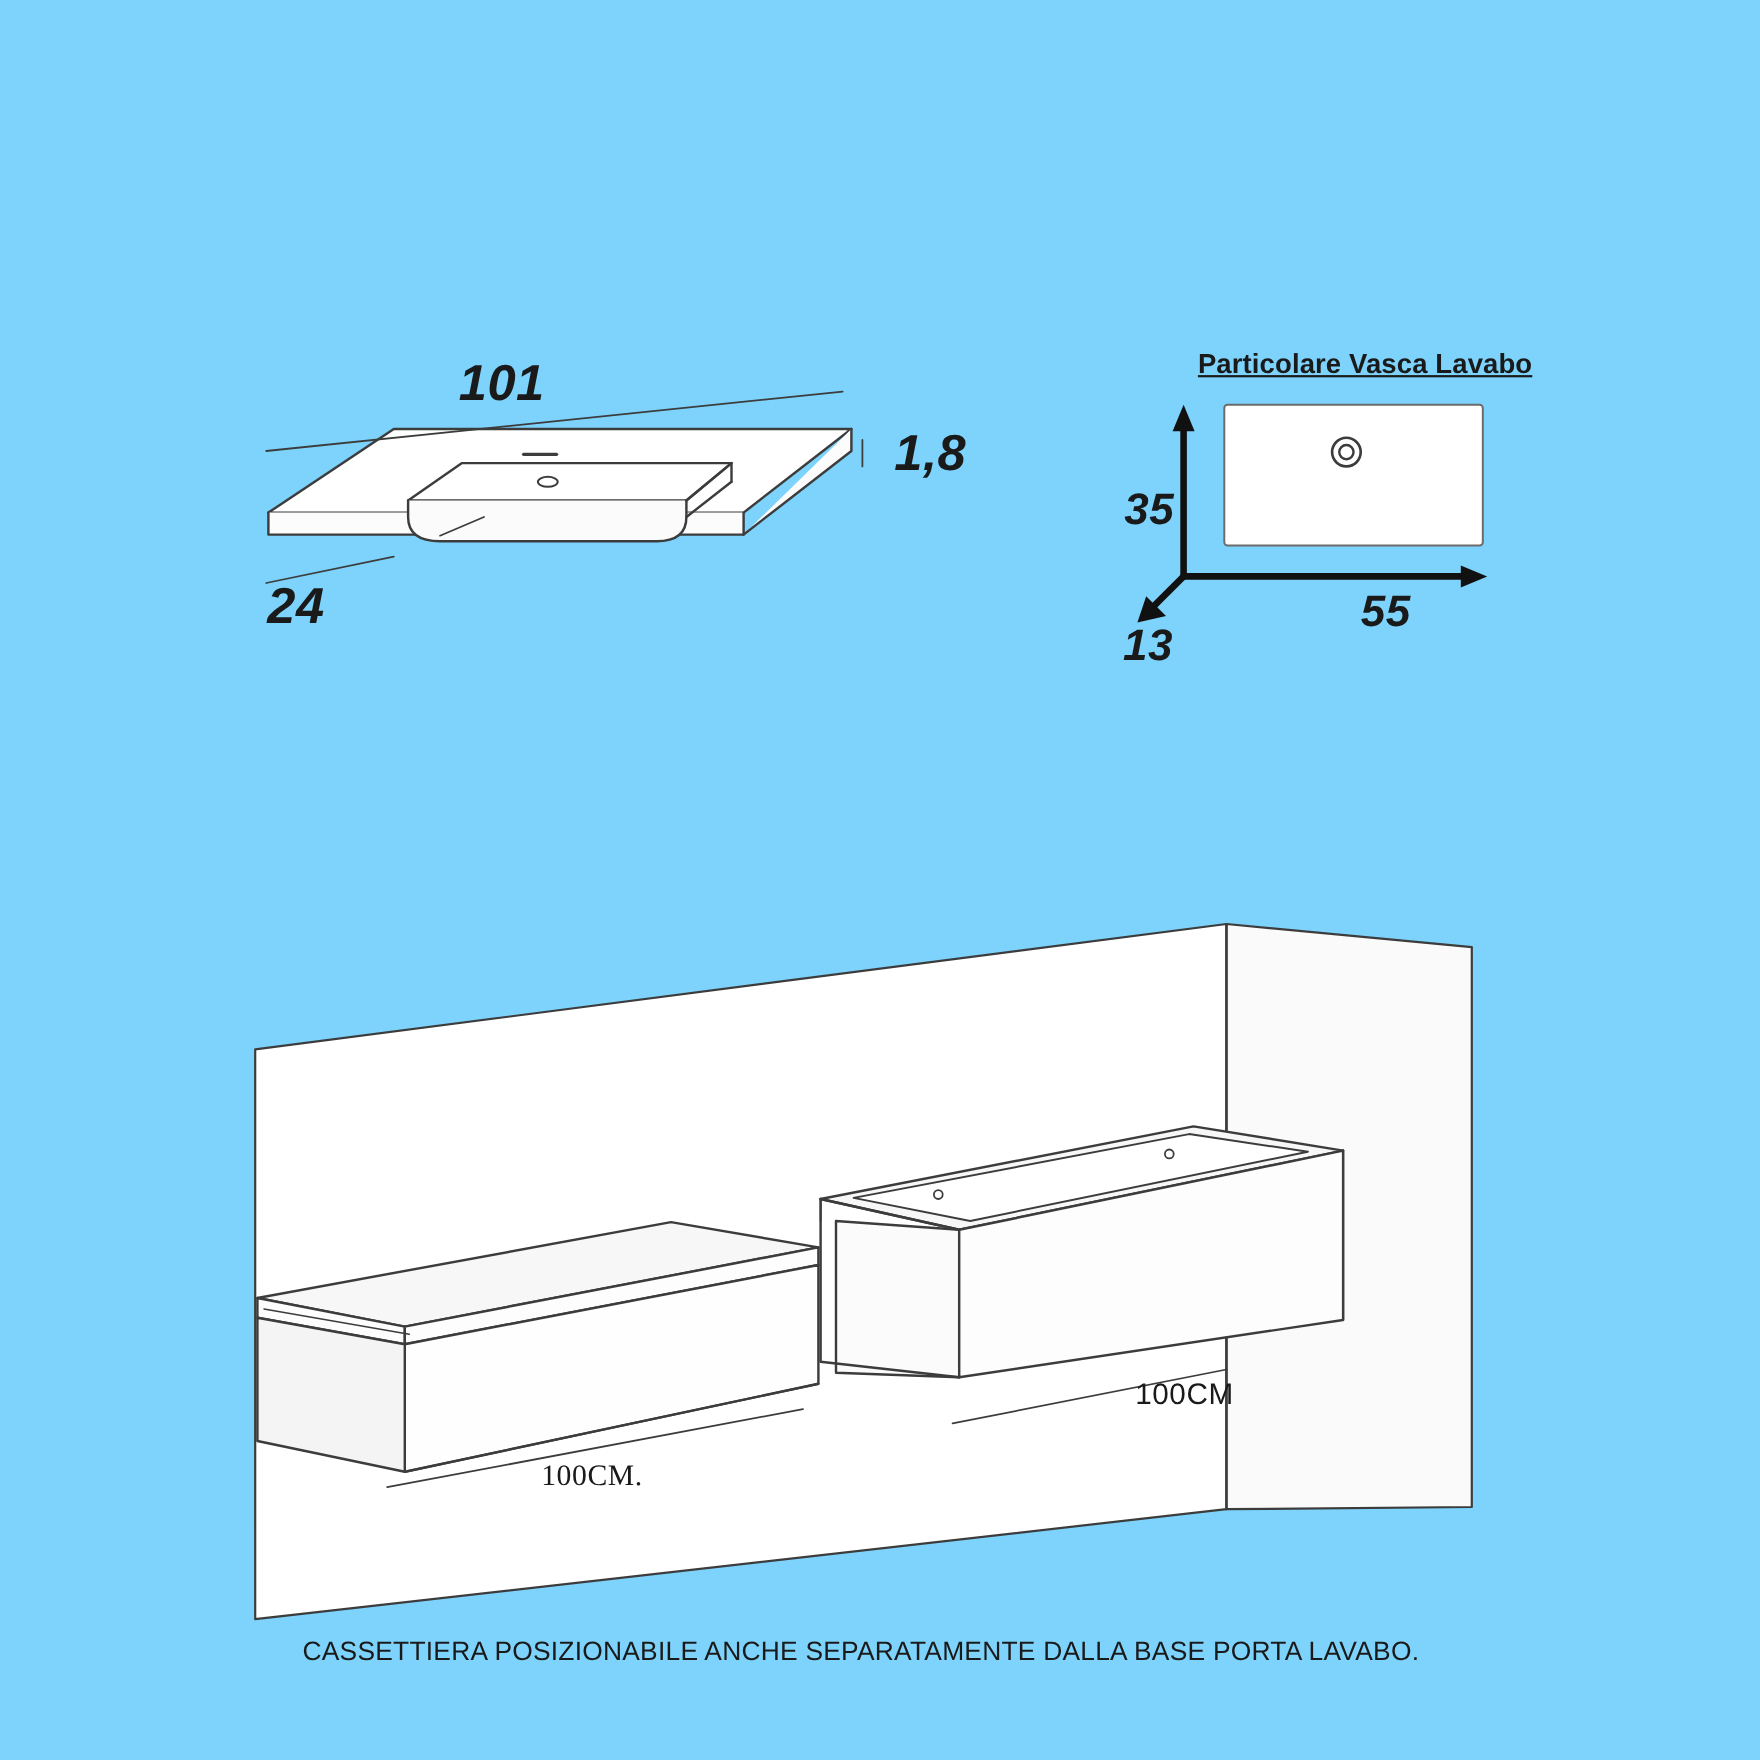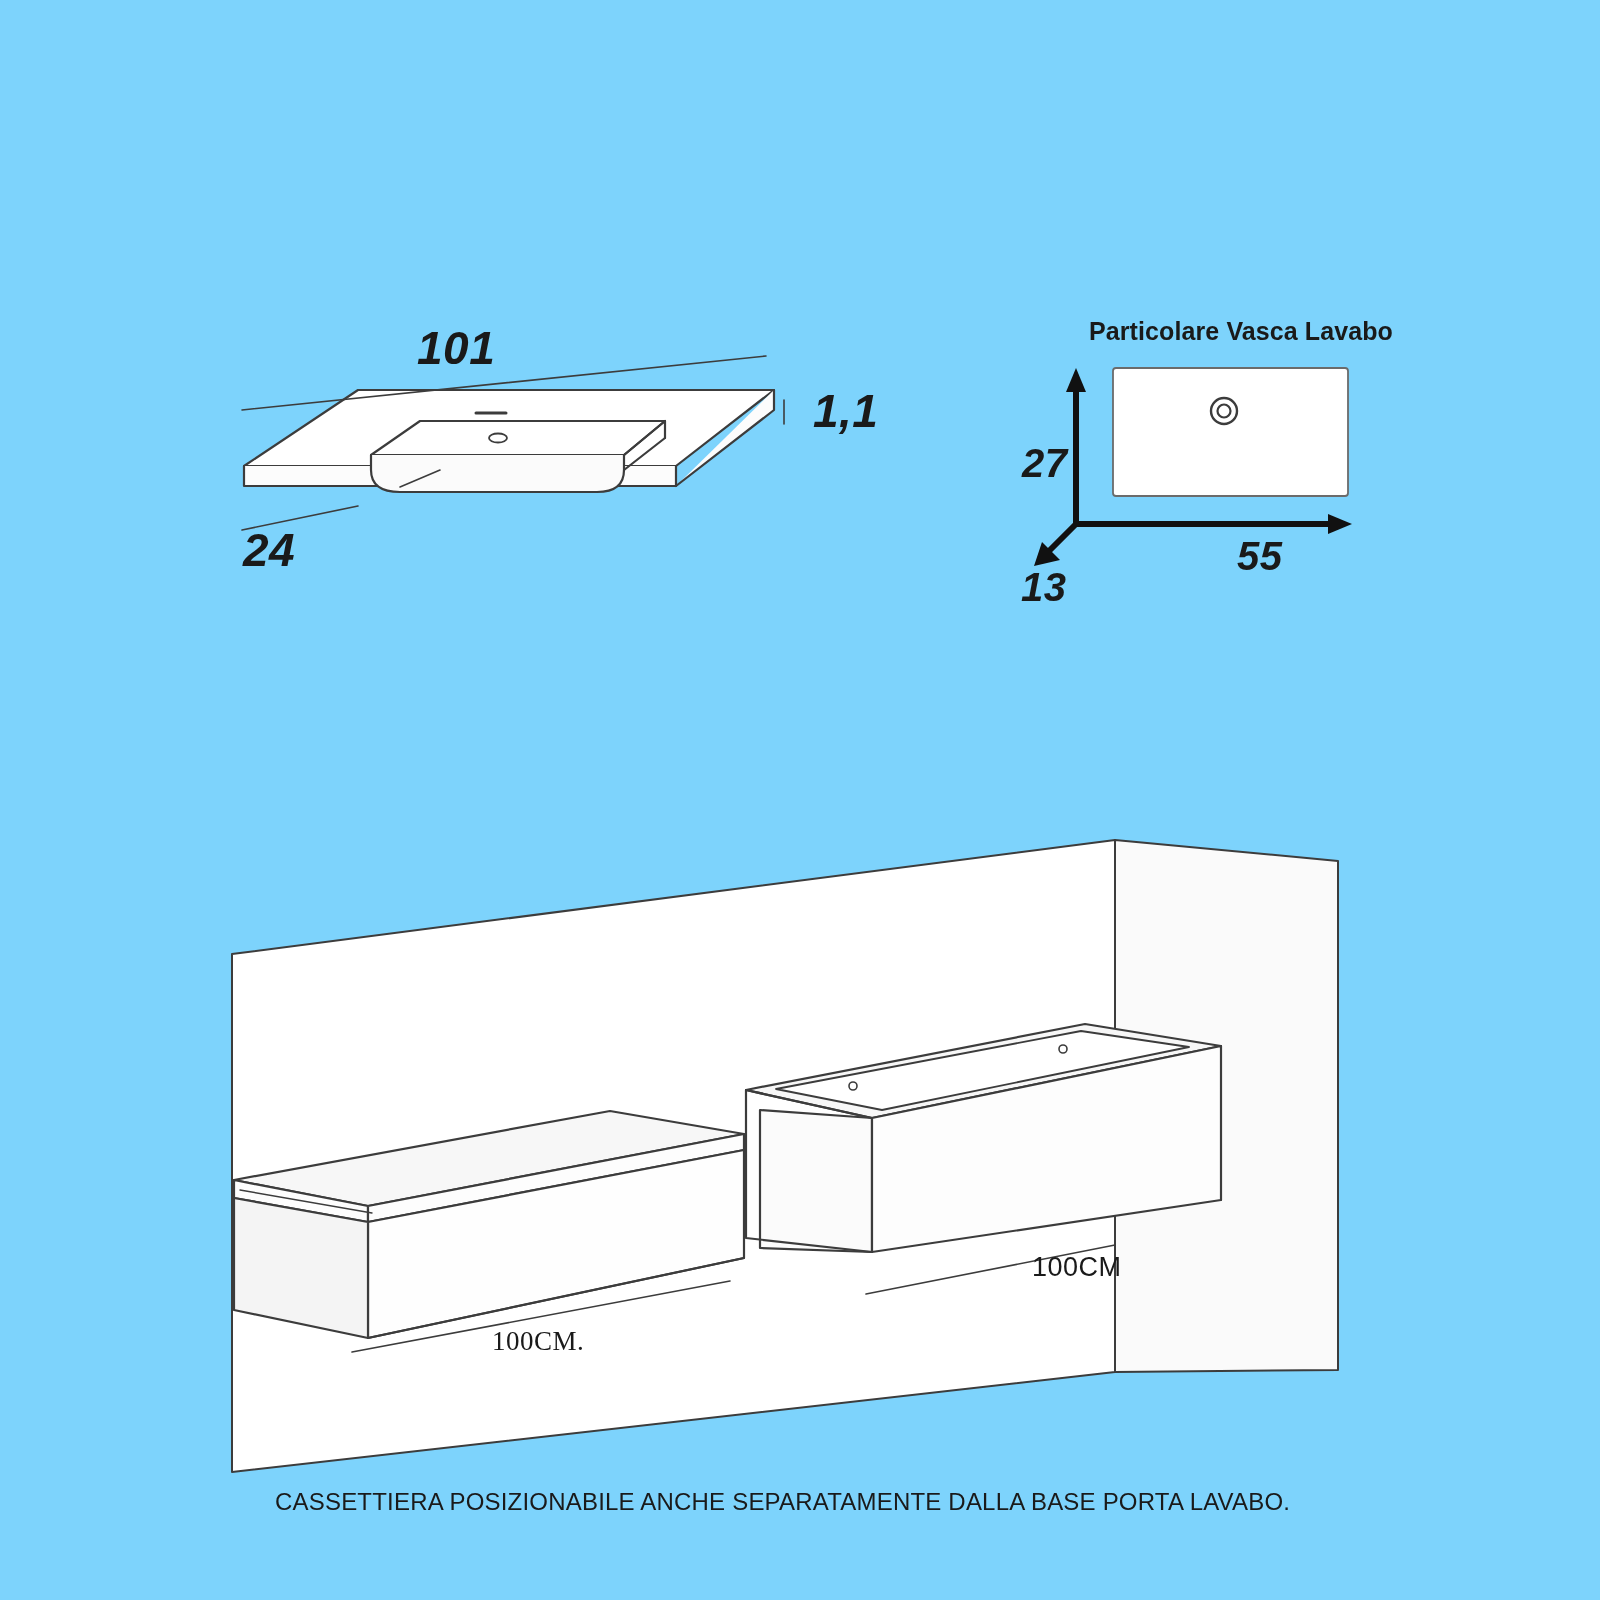--- a/index.html
+++ b/index.html
@@ -152,27 +152,27 @@
         </g>
 
         <path d="M 352 1352 L 730 1281" stroke-width="1.6"></path>
         <path d="M 866 1294 L 1115 1245" stroke-width="1.6"></path>
       </g>
     </g>
   </svg>
 
   <div class="lbl dim-italic" style="left:417px; top:321px;">101</div>
 
-  <div class="lbl dim-italic" style="left:813px; top:384px;">1,1</div>
+  <div class="lbl dim-italic" style="left:813px; top:384px;">1,8</div>
 
   <div class="lbl dim-italic" style="left:243px; top:523px;">24</div>
 
-  <div class="lbl detail-title" style="left:1089px; top:317px;">Particolare Vasca Lavabo</div>
+  <div class="lbl detail-title" style="left:1089px; top:317px;text-decoration:underline;">Particolare Vasca Lavabo</div>
 
-  <div class="lbl dim-italic small" style="left:1022px; top:441px;">27</div>
+  <div class="lbl dim-italic small" style="left:1022px; top:441px;">35</div>
 
   <div class="lbl dim-italic small" style="left:1237px; top:534px;font-style:italic;">55</div>
 
   <div class="lbl dim-italic small" style="left:1021px; top:565px;">13</div>
 
   <div class="lbl cm-label" style="left:492px; top:1326px;font-family:Liberation Serif, serif;">100CM.</div>
 
   <div class="lbl cm-label" style="left:1020px; top:1252px;margin-left:12px;">100CM</div>
 
   <div class="lbl footnote" style="left:231px; top:1488px;">CASSETTIERA POSIZIONABILE ANCHE SEPARATAMENTE DALLA BASE PORTA LAVABO.</div>

